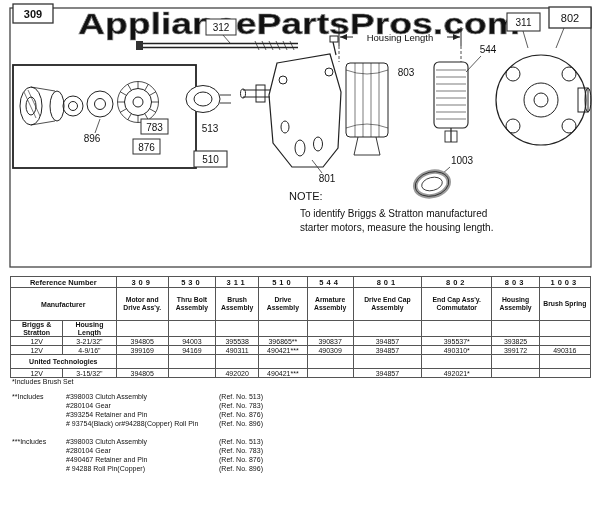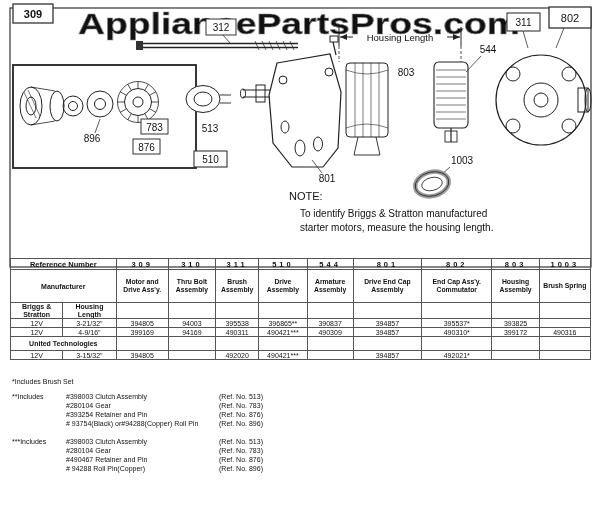--- a/index.html
+++ b/index.html
@@ -1,20 +1,20 @@
 <!DOCTYPE html>
 <html><head>
 <meta charset="utf-8">
 <style>
   html,body{margin:0;padding:0;background:#fff;}
   .page{position:relative;width:600px;height:509px;background:#fff;overflow:hidden;
         font-family:"Liberation Sans",sans-serif;color:#111;}
   svg text{font-family:"Liberation Sans",sans-serif;fill:#111;}
   .diagram{position:absolute;left:0;top:0;}
-  .parts-table{position:absolute;left:10px;top:258px;width:581px;border-collapse:collapse;
+  .parts-table{position:absolute;left:10px;top:276px;width:581px;border-collapse:collapse;
                font-size:7px;color:#111;table-layout:fixed;}
   .parts-table th,.parts-table td{border:1px solid #555;padding:0 1px;text-align:center;
                vertical-align:middle;overflow:hidden;}
   .parts-table th{font-weight:bold;}
   .ref-head{font-size:7.5px;}
   .num{letter-spacing:3px;font-size:7.5px;}
   .pname{font-size:6.8px;line-height:8px;vertical-align:middle;}
   .mfr{vertical-align:bottom;padding-bottom:2px;}
   .sub{font-size:7px;line-height:7.5px;}
   .group{text-align:left;font-weight:bold;padding-left:3px;line-height:7.5px;}
@@ -229,21 +229,21 @@
         <col style="width:46px">
         <col style="width:68px">
     <col style="width:70px">
         <col style="width:47px">
         <col style="width:51px">
   </colgroup>
   <tbody>
         <tr style="height:11px">
     <th colspan="2" class="ref-head">Reference Number</th>
     <th class="num">309</th>
-    <th class="num">310</th>
+    <th class="num">530</th>
     <th class="num">311</th>
     <th class="num">510</th>
     <th class="num">544</th>
     <th class="num">801</th>
     <th class="num">802</th>
     <th class="num">803</th>
     <th class="num">1003</th>
   </tr>
   <tr style="height:33px">
     <th colspan="2" class="mfr">Manufacturer</th>

